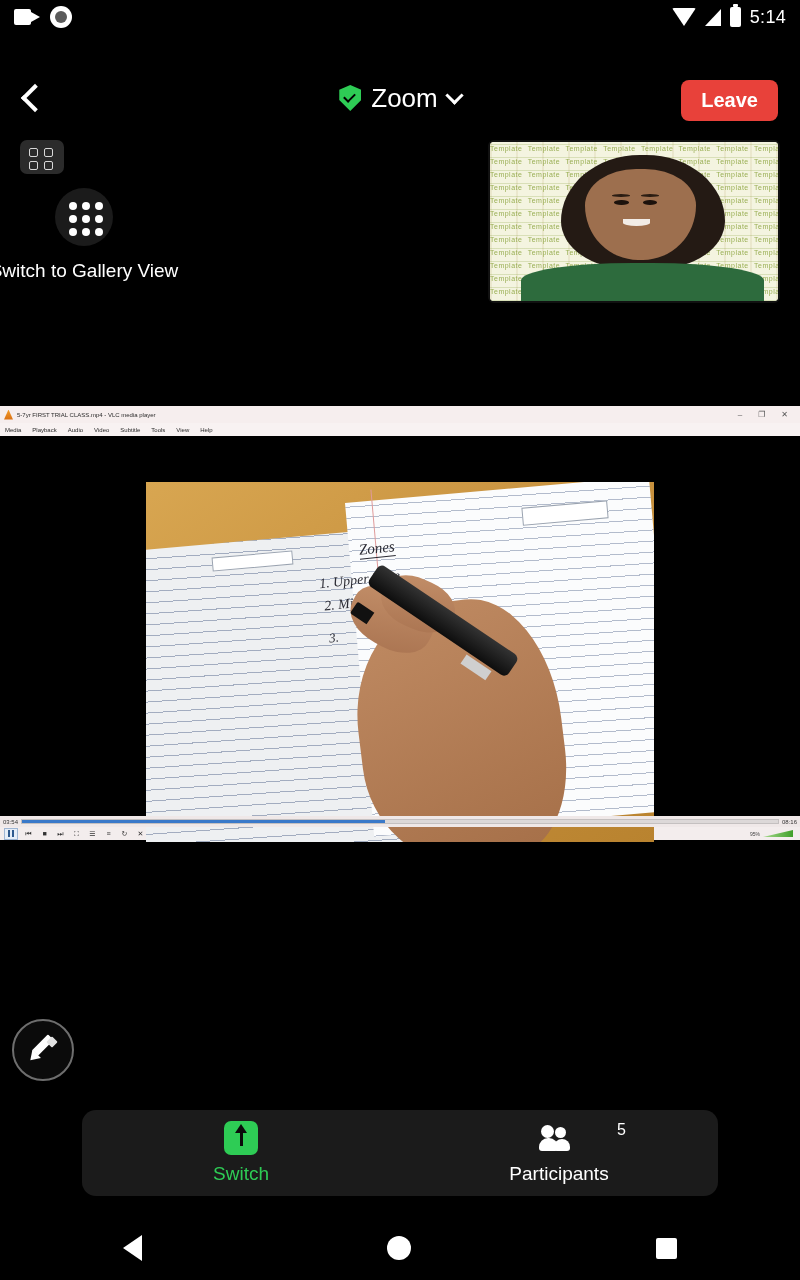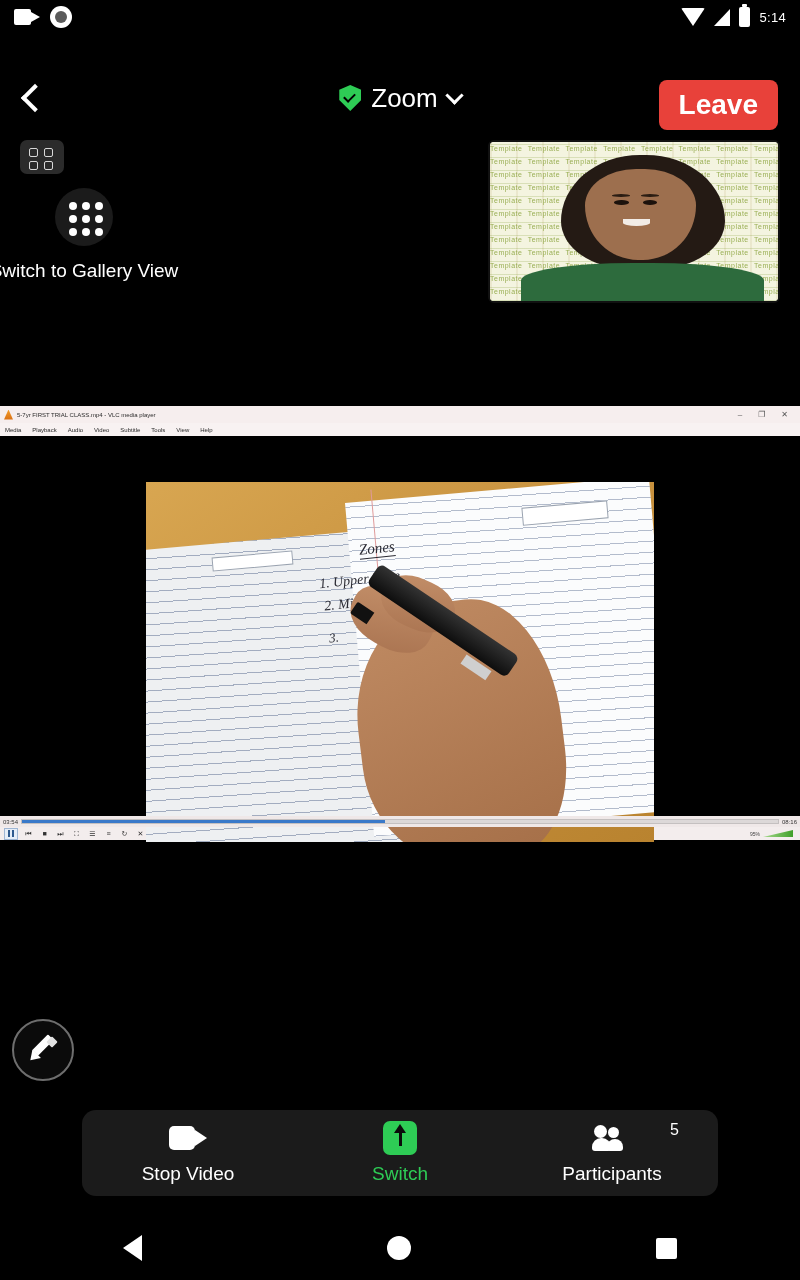--- a/index.html
+++ b/index.html
@@ -23,21 +23,21 @@
   .ic-cam-rec .body { position: absolute; left: 0; top: 0; width: 17px; height: 16px; background: #fff; border-radius: 2px; }
   .ic-cam-rec .lens { position: absolute; right: 0; top: 3px; width: 0; height: 0;
     border-top: 5px solid transparent; border-bottom: 5px solid transparent; border-left: 9px solid #fff; }
   .ic-screenrec { width: 22px; height: 22px; border-radius: 50%; background: #fff;
     display:flex; align-items:center; justify-content:center; }
   .ic-screenrec::after { content:""; width: 12px; height: 12px; border-radius: 50%; background: #5a5a5a; }
   .ic-wifi { width: 0; height: 0; border-left: 12px solid transparent; border-right: 12px solid transparent; border-top: 18px solid #fff; border-radius: 2px; }
   .ic-signal { width: 0; height: 0; border-left: 16px solid transparent; border-bottom: 17px solid #fff; }
   .ic-batt { width: 11px; height: 20px; background: #fff; border-radius: 2px; position: relative; }
   .ic-batt::before { content:""; position:absolute; top:-3px; left:3px; width:5px; height:3px; background:#fff; border-radius:1px; }
-  .sb-time { font-size: 13px; letter-spacing: .3px; }
+  .sb-time { font-size: 18px; letter-spacing: .3px; }
 
   
   .topbar {
     position: absolute; top: 62px; left: 0; width: 800px; height: 72px;
     display: flex; align-items: center; background: #000; color: #fff;
   }
   .back-btn { width: 70px; height: 72px; display: flex; align-items: center; justify-content: center; }
   .chev-left { width: 20px; height: 20px; border-left: 4px solid #fff; border-bottom: 4px solid #fff;
     transform: rotate(45deg); }
   .meeting-title { position: absolute; left: 0; right: 0; display: flex; align-items: center;
@@ -46,21 +46,21 @@
     clip-path: polygon(50% 0,100% 18%,100% 58%,50% 100%,0 58%,0 18%);
     position: relative; }
   .shield::after { content:""; position:absolute; left:5px; top:8px; width:9px; height:5px;
     border-left: 2.5px solid #000; border-bottom: 2.5px solid #000; transform: rotate(-45deg); }
   .meeting-title .label { font-size: 26px; }
   .chev-down { width: 13px; height: 13px; border-right: 3px solid #fff; border-bottom: 3px solid #fff;
     transform: rotate(45deg); margin-top: -6px; }
   .leave-btn {
     position: absolute; right: 22px; top: 18px;
     background: #e8413a; color: #fff; border: none; border-radius: 8px;
-    padding: 9px 20px; font-size: 28px; font-family: "Liberation Sans", sans-serif;
+    padding: 9px 20px; font-size: 20px; font-family: "Liberation Sans", sans-serif;
     font-weight: bold;
   }
 
   
   .view-toggle {
     position: absolute; left: 20px; top: 140px; width: 44px; height: 34px;
     background: #2b2b2b; border-radius: 7px;
     display: grid; grid-template-columns: 1fr 1fr; grid-template-rows: 1fr 1fr;
     gap: 4px; padding: 8px 9px;
   }
@@ -388,29 +388,20 @@
     <span class="pencil-icon">
       <span class="ptip"></span>
         <span class="pbody"></span>
         <span class="peraser"></span>
     </span>
   </div>
 
   <div class="toolbar">
 
 
-    <div class="tool">
-      <span class="t-icon">
-        <span class="ic-video">
-            <span class="vbody"></span>
-            <span class="vlens"></span>
-          </span>
-      </span>
-      <span class="t-label">Stop Video</span>
-    </div>
 
     <div class="tool">
       <span class="t-icon">
         <span class="ic-share">
             <span class="sarrow"></span>
           </span>
       </span>
       <span class="t-label accent">Switch</span>
     </div>
 

